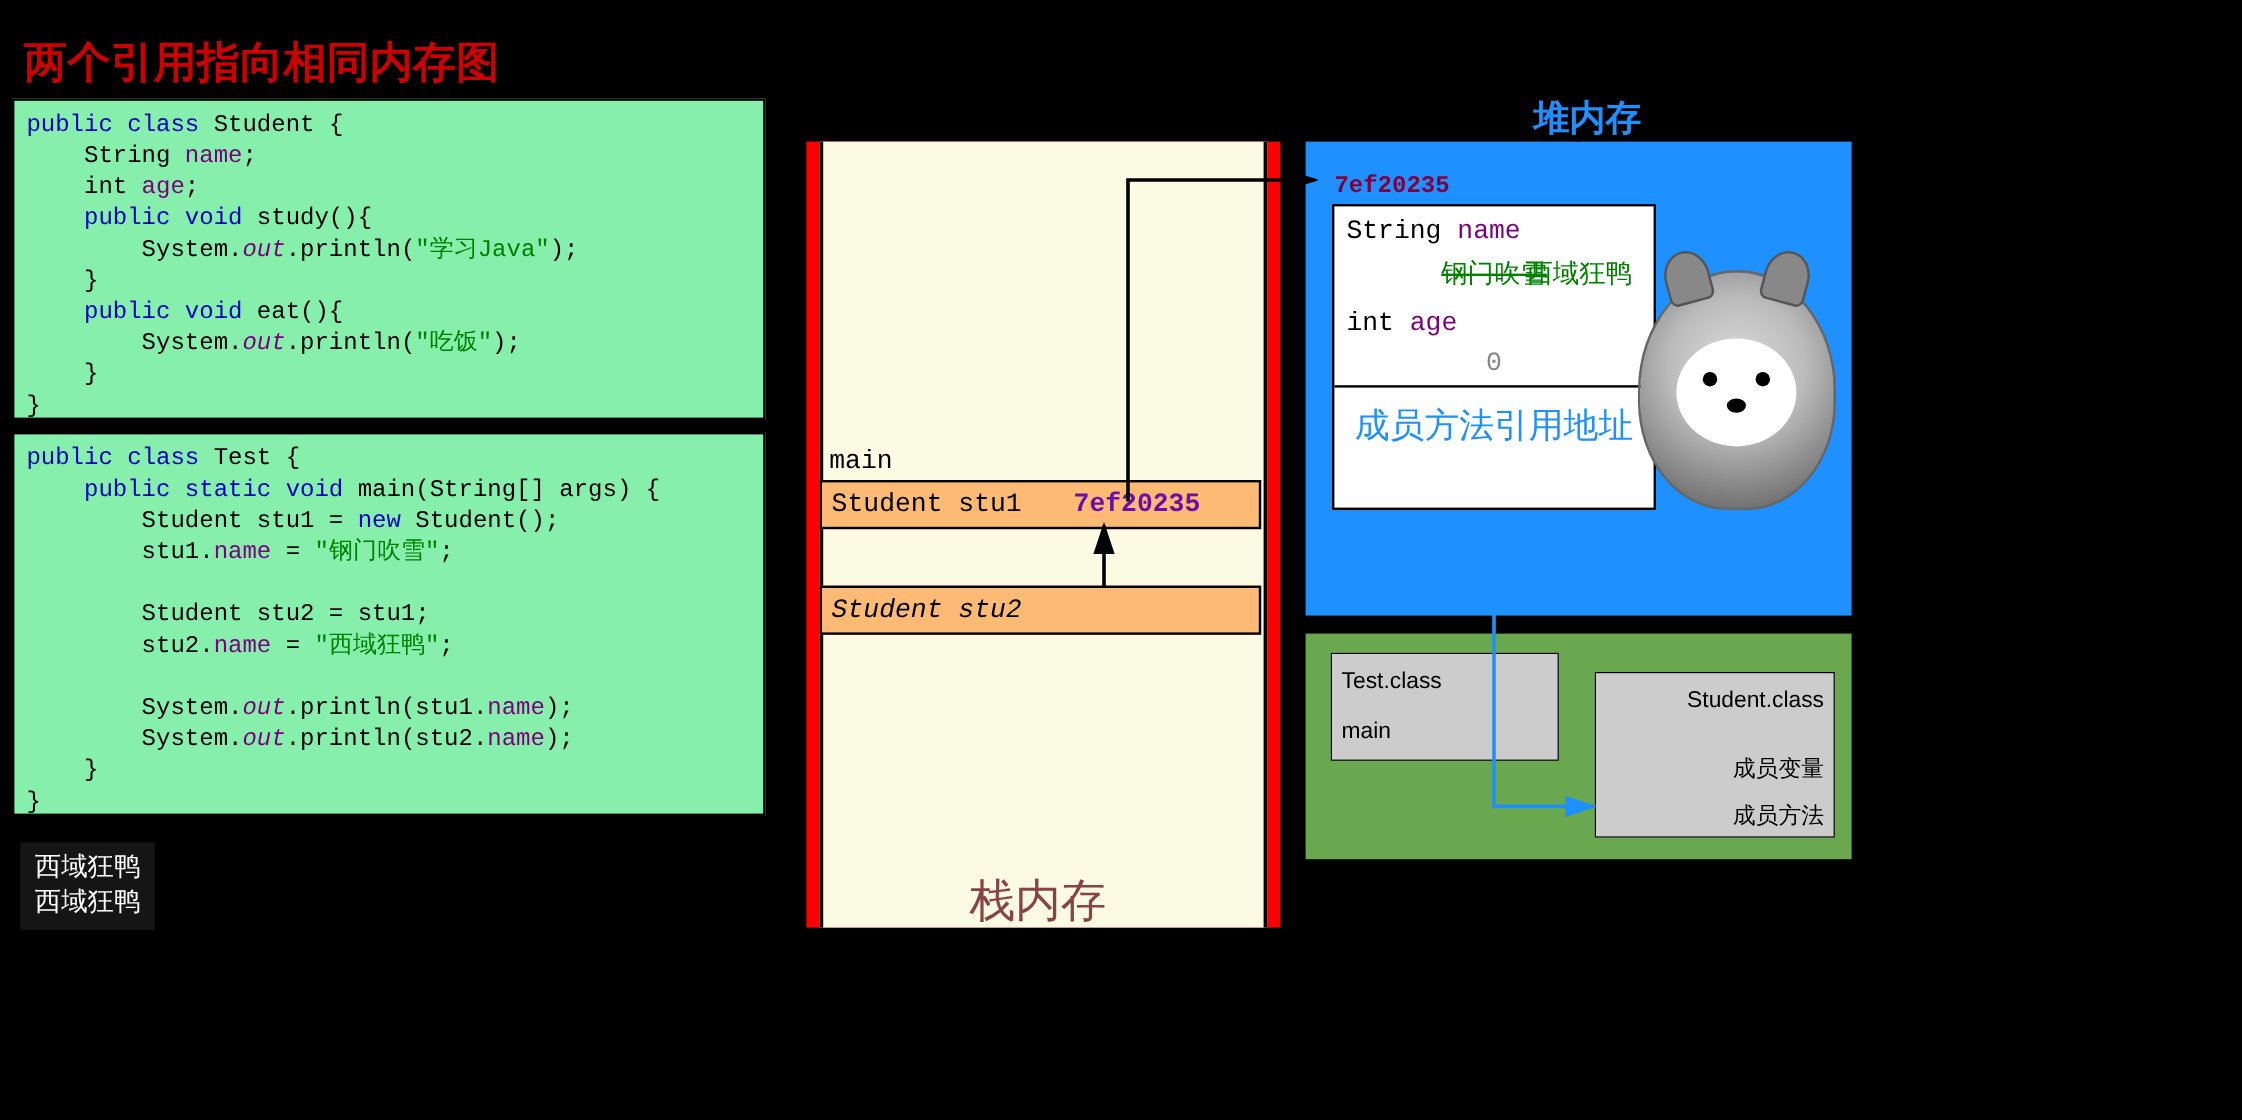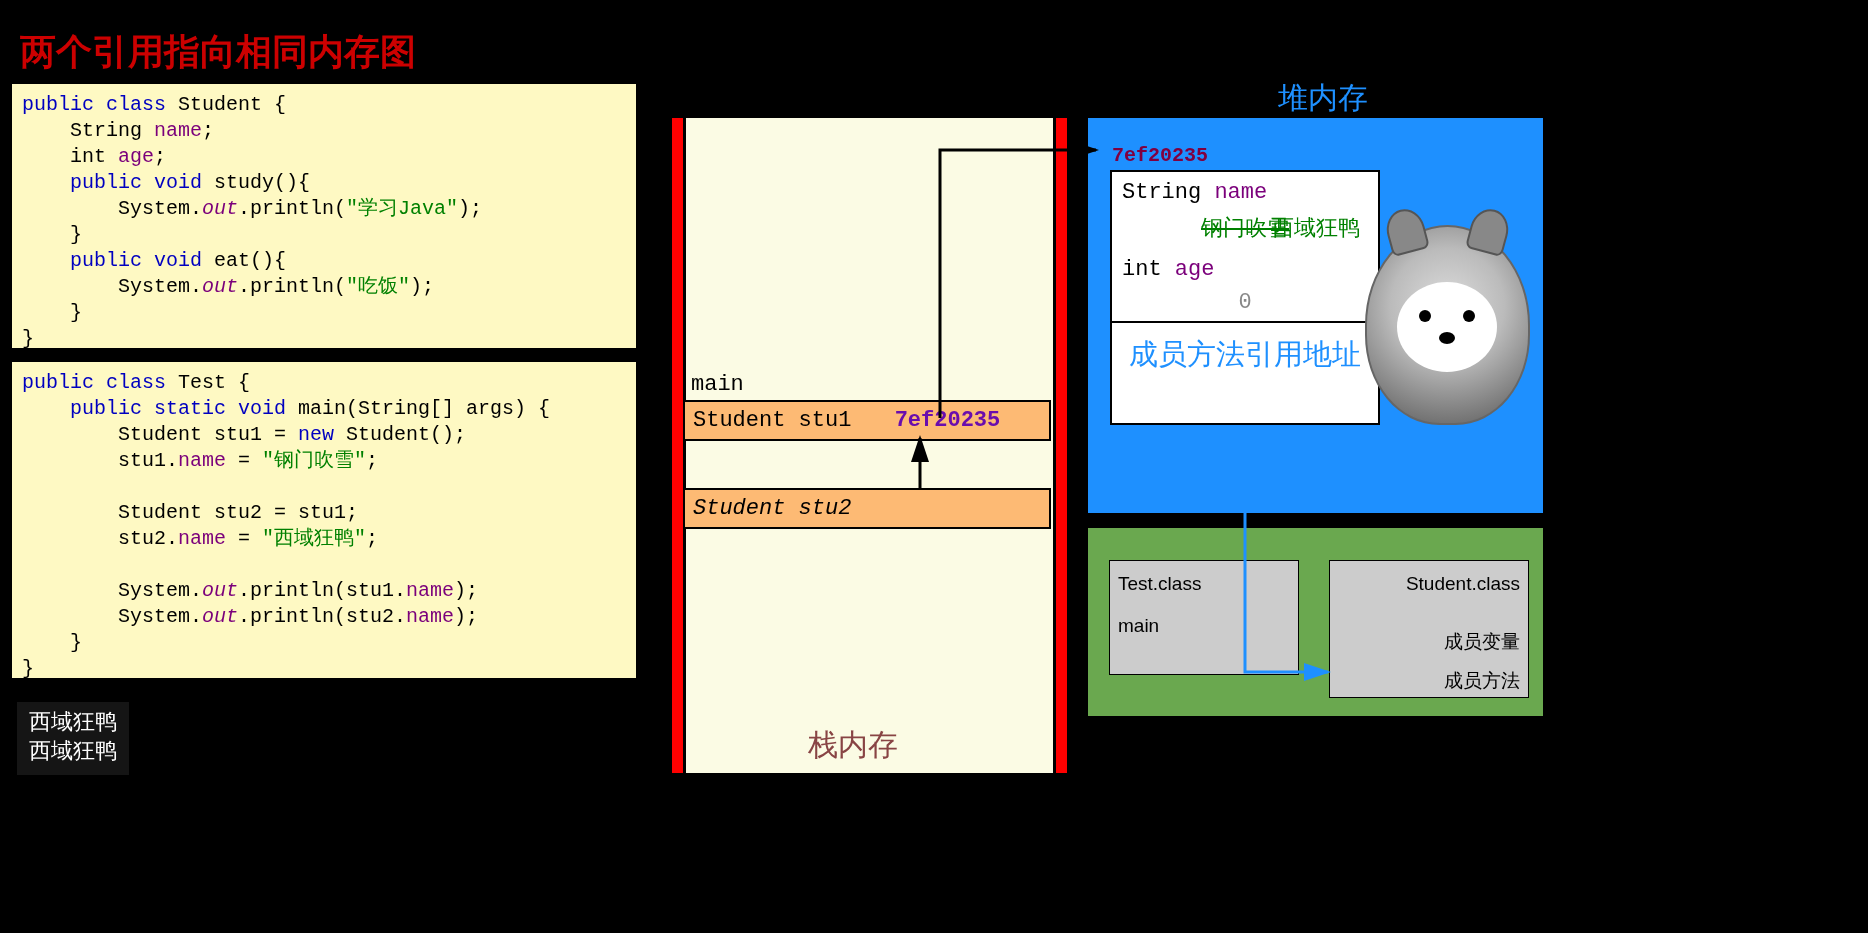--- a/index.html
+++ b/index.html
@@ -18,21 +18,21 @@
     top: 28px;
     left: 20px;
     color: #c00;
     font-size: 36px;
     font-weight: bold;
     font-family: "Microsoft YaHei", sans-serif;
   }
 
   .code-card {
     position: absolute;
-    background: #fef9c3;
+    background: #86efac;
     border: 2px solid #000;
     padding: 8px 10px;
     white-space: pre;
     line-height: 1.3;
     color: #000;
   }
   .code-card .kw-blue { color: #0000c0; }
   .code-card .kw-purple { color: #7b007b; }
   .code-card .str { color: #008000; }
   .code-card .ital { color: #7b007b; font-style: italic; }
@@ -64,41 +64,41 @@
     position: absolute;
     left: 11px; top: 0; right: 11px; bottom: 0;
     background: #fbfbe4;
     border-left: 3px solid #000;
     border-right: 3px solid #000;
   }
   .stack-label {
     position: absolute;
     left: 808px; top: 725px;
     color: #844;
-    font-size: 30px;
+    font-size: 38px;
     font-family: "Microsoft YaHei", sans-serif;
   }
   .stack-row {
     position: absolute;
     left: 683px;
     width: 368px;
     background: #fdba74;
     border: 2px solid #000;
     padding: 6px 8px;
     font-size: 22px;
   }
   #row-main { top: 366px; border: none; background: transparent; }
   #row-stu1 { top: 400px; }
   #row-stu2 { top: 488px; font-style: italic; }
   .addr-in-row { color: #6a0dad; font-weight: bold; margin-left: 30px; }
 
   
   .heap-label {
     position: absolute; left: 1278px; top: 78px;
-    color: #1e90ff; font-size: 30px; font-weight: normal;
+    color: #1e90ff; font-size: 30px; font-weight: bold;
     font-family: "Microsoft YaHei", sans-serif;
   }
   .heap-area {
     position: absolute;
     left: 1088px; top: 118px;
     width: 455px; height: 395px;
     background: #1e90ff;
   }
   .heap-addr {
     position: absolute;
@@ -139,21 +139,21 @@
   }
   .class-box {
     position: absolute;
     background: #ccc;
     border: 1px solid #000;
     padding: 8px;
     font-size: 19px;
     font-family: "Microsoft YaHei", sans-serif;
     line-height: 1.6;
   }
-  #class-test    { left: 1109px; top: 560px; width: 190px; height: 115px; }
+  #class-test    { left: 1109px; top: 544px; width: 190px; height: 90px; }
   #class-student { left: 1329px; top: 560px; width: 200px; height: 138px; text-align: right; }
 
   
   svg.overlay {
     position: absolute; left:0; top:0; width:1868px; height:933px;
     pointer-events:none;
   }
 
   
   .dog {

